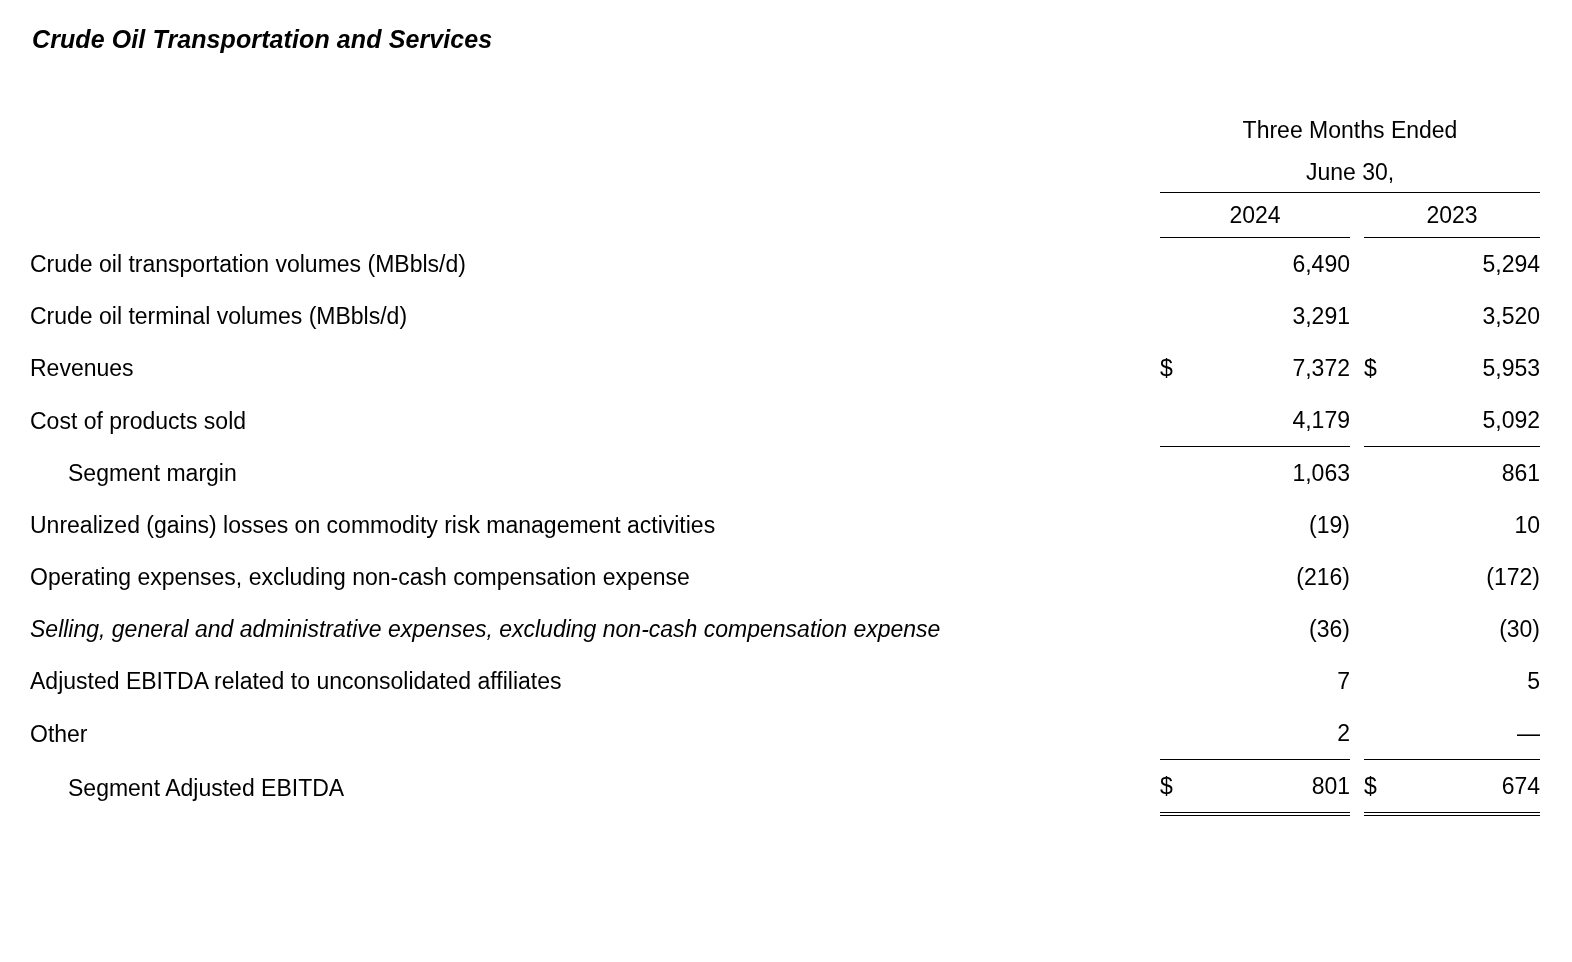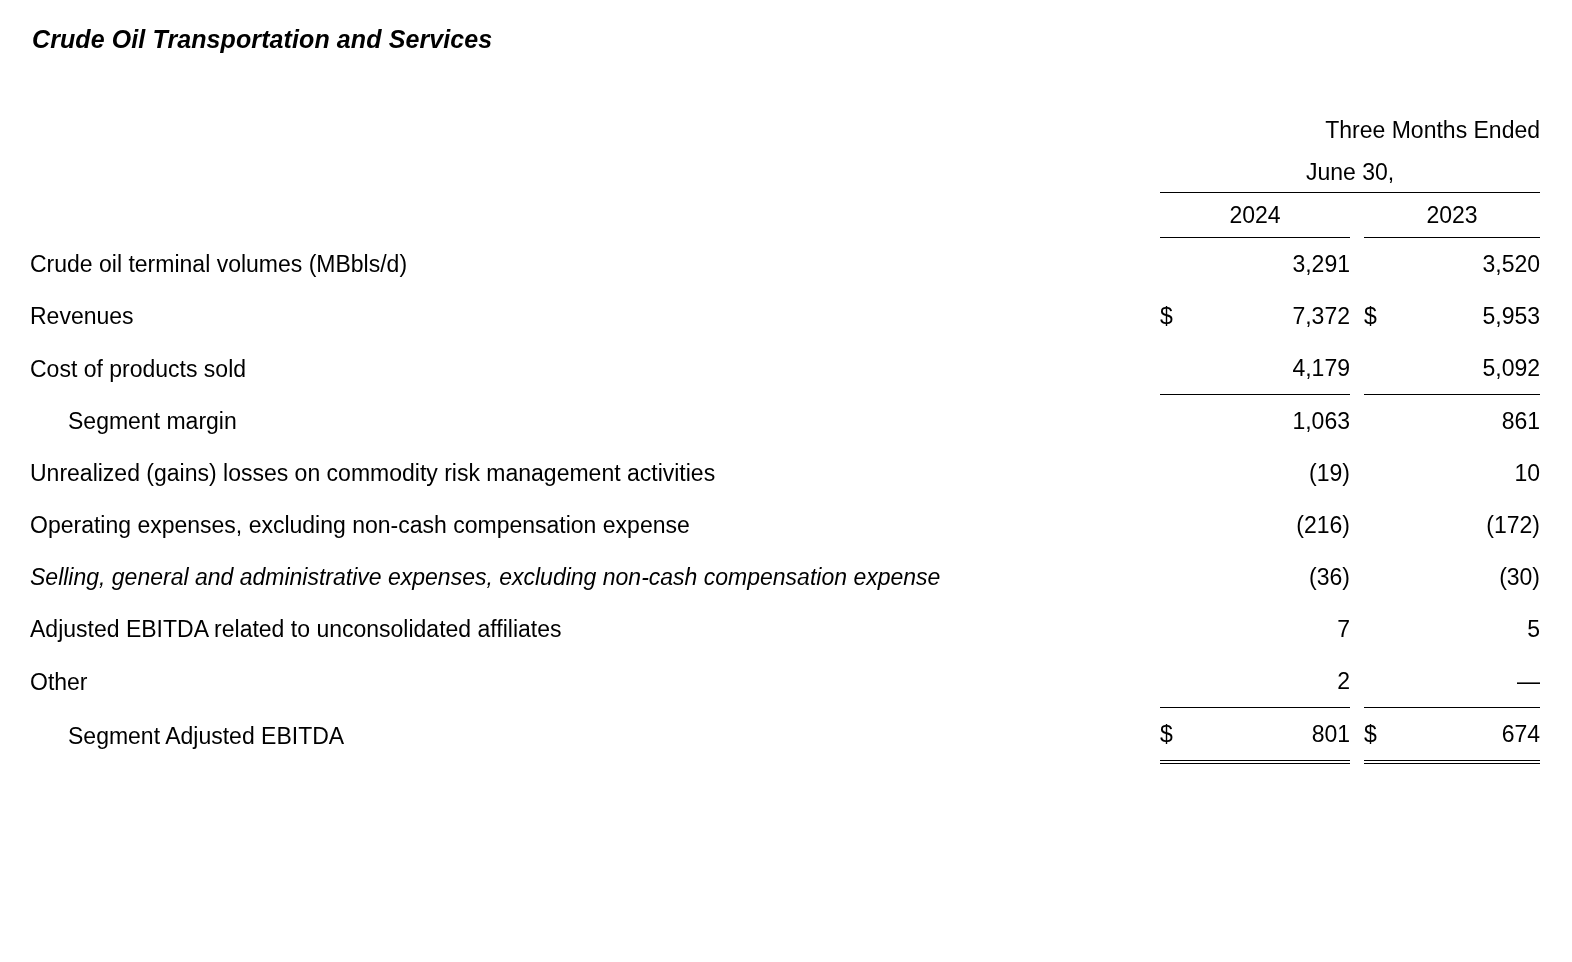--- a/index.html
+++ b/index.html
@@ -44,21 +44,21 @@
   }
   
   .col-label   { width: 1130px; }
   .col-cur-a   { width: 42px; }
   .col-num-a   { width: 148px; }
   .col-gap     { width: 14px; }
   .col-cur-b   { width: 42px; }
   .col-num-b   { width: 134px; }
 
   .hdr-top {
-    text-align: right;
+    text-align: center;
     font-size: 23px;
     line-height: 44px;
     padding-bottom: 2px;
   }
   .hdr-sub {
     text-align: center;
     font-size: 23px;
     line-height: 40px;
   }
   .hdr-year {
@@ -128,20 +128,28 @@
       </tr>
       <tr>
         <td></td>
         <td class="hdr-year rule-year-a" colspan="2">2024</td>
         <td></td>
         <td class="hdr-year rule-year-b" colspan="2">2023</td>
       </tr>
     </thead>
     <tbody>
 
+      <tr>
+        <td class="row-label">Crude oil transportation volumes (MBbls/d)</td>
+        <td class="cur"></td>
+        <td class="num">6,490</td>
+        <td></td>
+        <td class="cur"></td>
+        <td class="num">5,294</td>
+      </tr>
 
       <tr>
         <td class="row-label">Crude oil terminal volumes (MBbls/d)</td>
         <td class="cur"></td>
         <td class="num">3,291</td>
         <td></td>
         <td class="cur"></td>
         <td class="num">3,520</td>
       </tr>
 

